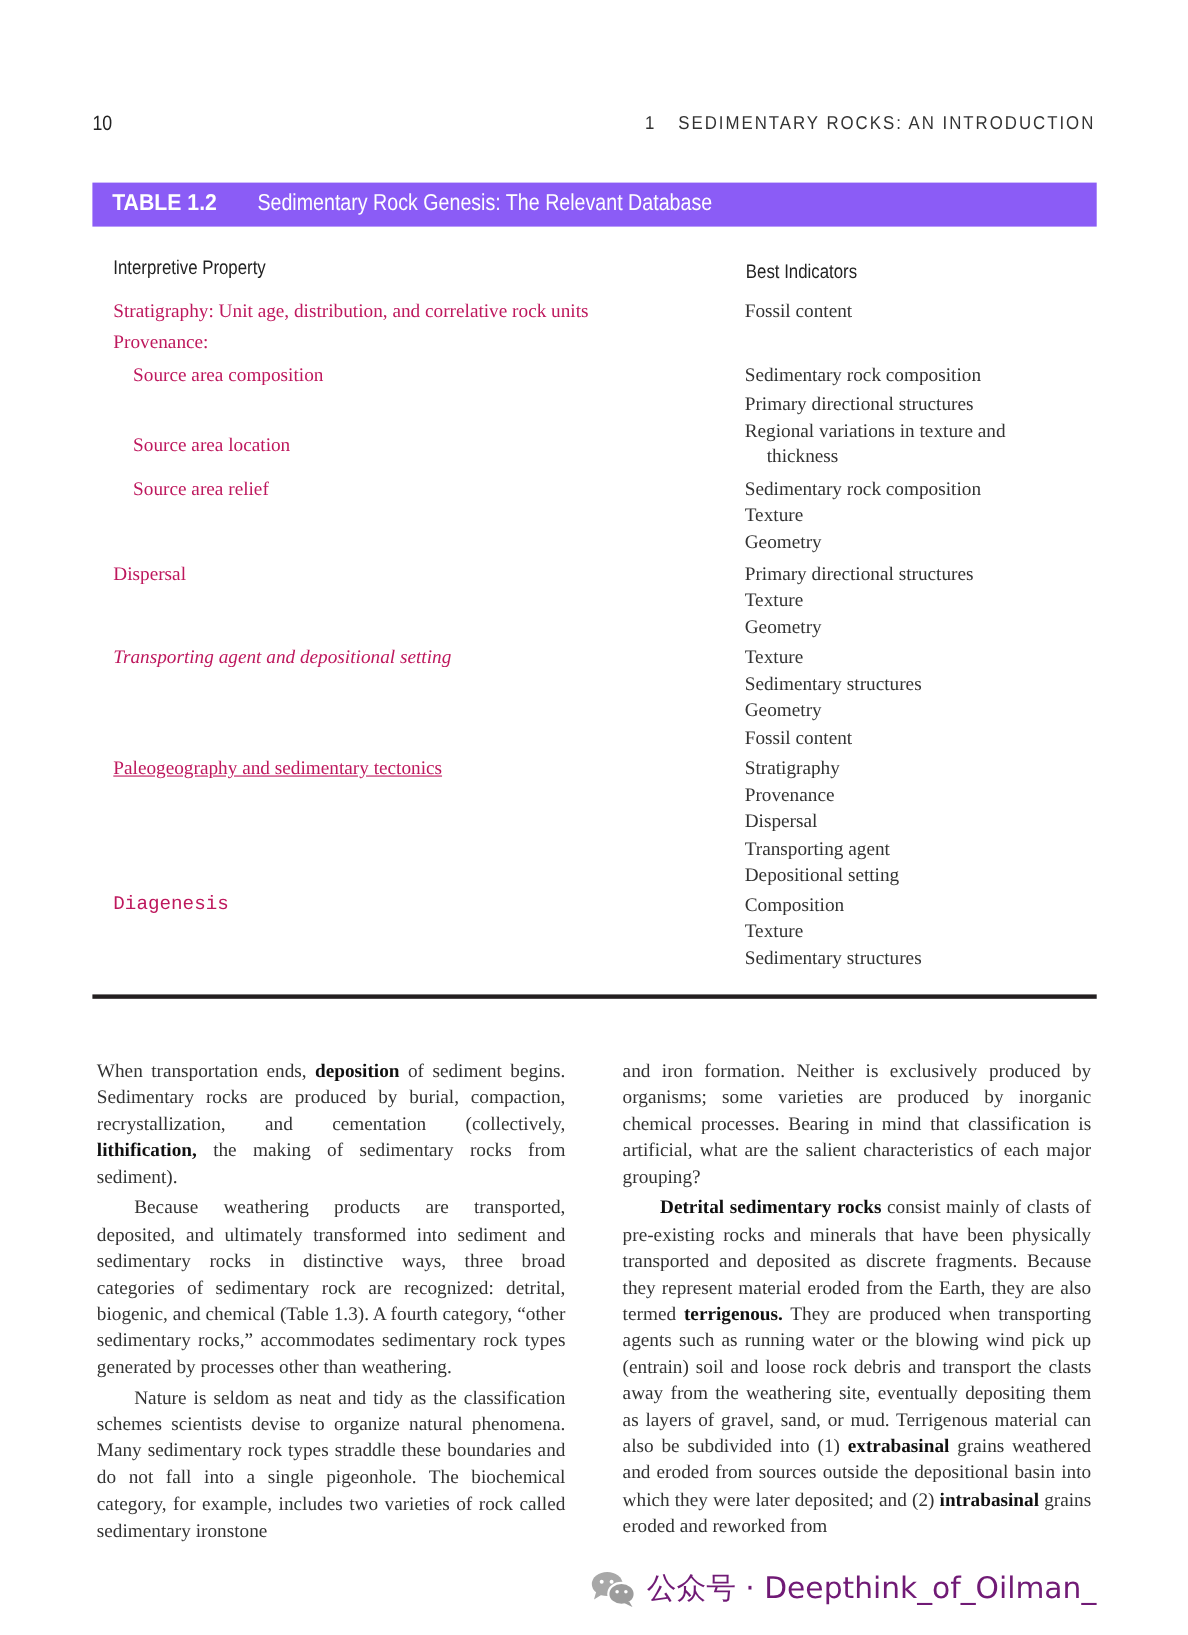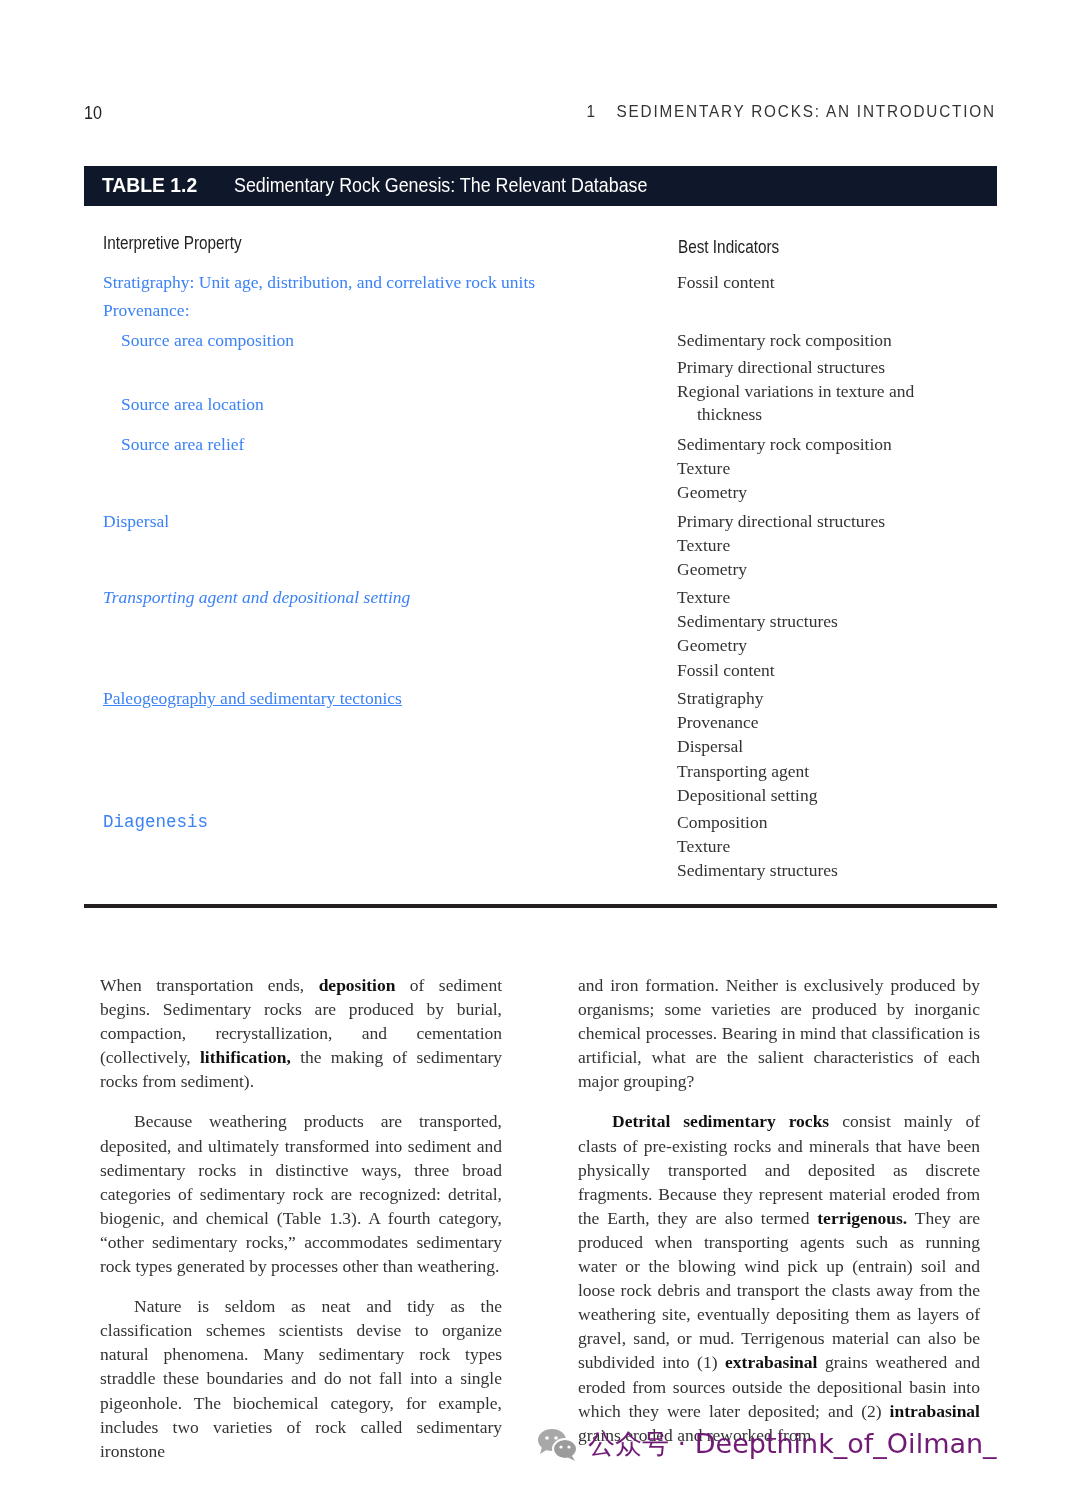--- a/index.html
+++ b/index.html
@@ -3,34 +3,34 @@
 <meta charset="utf-8">
 <style>
   html, body { margin:0; padding:0; background:#ffffff; }
   body { width:1080px; height:1486px; position:relative; overflow:hidden; color:#2a2a2a; }
 
   .running-head { position:absolute; top:100px; left:84px; right:84px; height:26px; }
   .page-num { position:absolute; left:0; top:2px; font-family:"Liberation Sans",sans-serif; font-size:19px; transform:scaleX(0.85); transform-origin:left; color:#222; }
   .chapter-head { position:absolute; right:0; top:2px; font-family:"Liberation Sans",sans-serif; font-size:17px; letter-spacing:2px; color:#333; transform:scaleX(0.9); transform-origin:right; white-space:nowrap; }
   .chapter-head .chap-num { margin-right:22px; }
 
-  .table-bar { position:absolute; top:166px; left:84px; width:913px; height:40px; background:#0f172a; color:#fff; }
+  .table-bar { position:absolute; top:166px; left:84px; width:913px; height:40px; background:#8b5cf6; color:#fff; }
   .table-bar .tbl-label { position:absolute; left:18px; top:7px; font-family:"Liberation Sans",sans-serif; font-weight:bold; font-size:21px; transform:scaleX(0.92); transform-origin:left; white-space:nowrap; }
   .table-bar .tbl-title { position:absolute; left:150px; top:7px; font-family:"Liberation Sans",sans-serif; font-size:21px; transform:scaleX(0.85); transform-origin:left; white-space:nowrap; }
 
   .col-head { position:absolute; font-family:"Liberation Sans",sans-serif; font-size:18px; color:#222; transform:scaleX(0.85); transform-origin:left; white-space:nowrap; }
-  .row-text { position:absolute; font-family:"Liberation Serif",serif; font-size:17.5px; color:#3b82f6; white-space:nowrap; line-height:24px; }
+  .row-text { position:absolute; font-family:"Liberation Serif",serif; font-size:17.5px; color:#be185d; white-space:nowrap; line-height:24px; }
   .ind-list { position:absolute; left:677px; font-family:"Liberation Serif",serif; font-size:17.5px; color:#333; line-height:24.2px; }
   .ind-list div { white-space:nowrap; }
   .ind-list .cont { padding-left:20px; }
 
   .table-rule { position:absolute; top:904px; left:84px; width:913px; height:4px; background:#231f20; }
 
   .body-col { position:absolute; top:957px; width:434px; font-family:"Liberation Serif",serif; font-size:17.5px; line-height:24.1px; color:#333; text-align:justify; }
-  .body-col p { margin:16px; }
+  .body-col p { margin:4px; }
   .body-col p.indent { text-indent:34px; }
   .body-col b { color:#111; }
   .col-left { left:84px; }
   .col-right { left:562px; }
 
   .watermark { position:absolute; top:1424px; left:536px; height:40px; display:flex; align-items:center; color:#701a75; }
   .wm-icon { width:44px; height:34px; position:relative; margin-right:8px; }
   .wm-text { font-family:"DejaVu Sans",sans-serif; font-size:27px; white-space:nowrap; }
 </style>
 </head>

